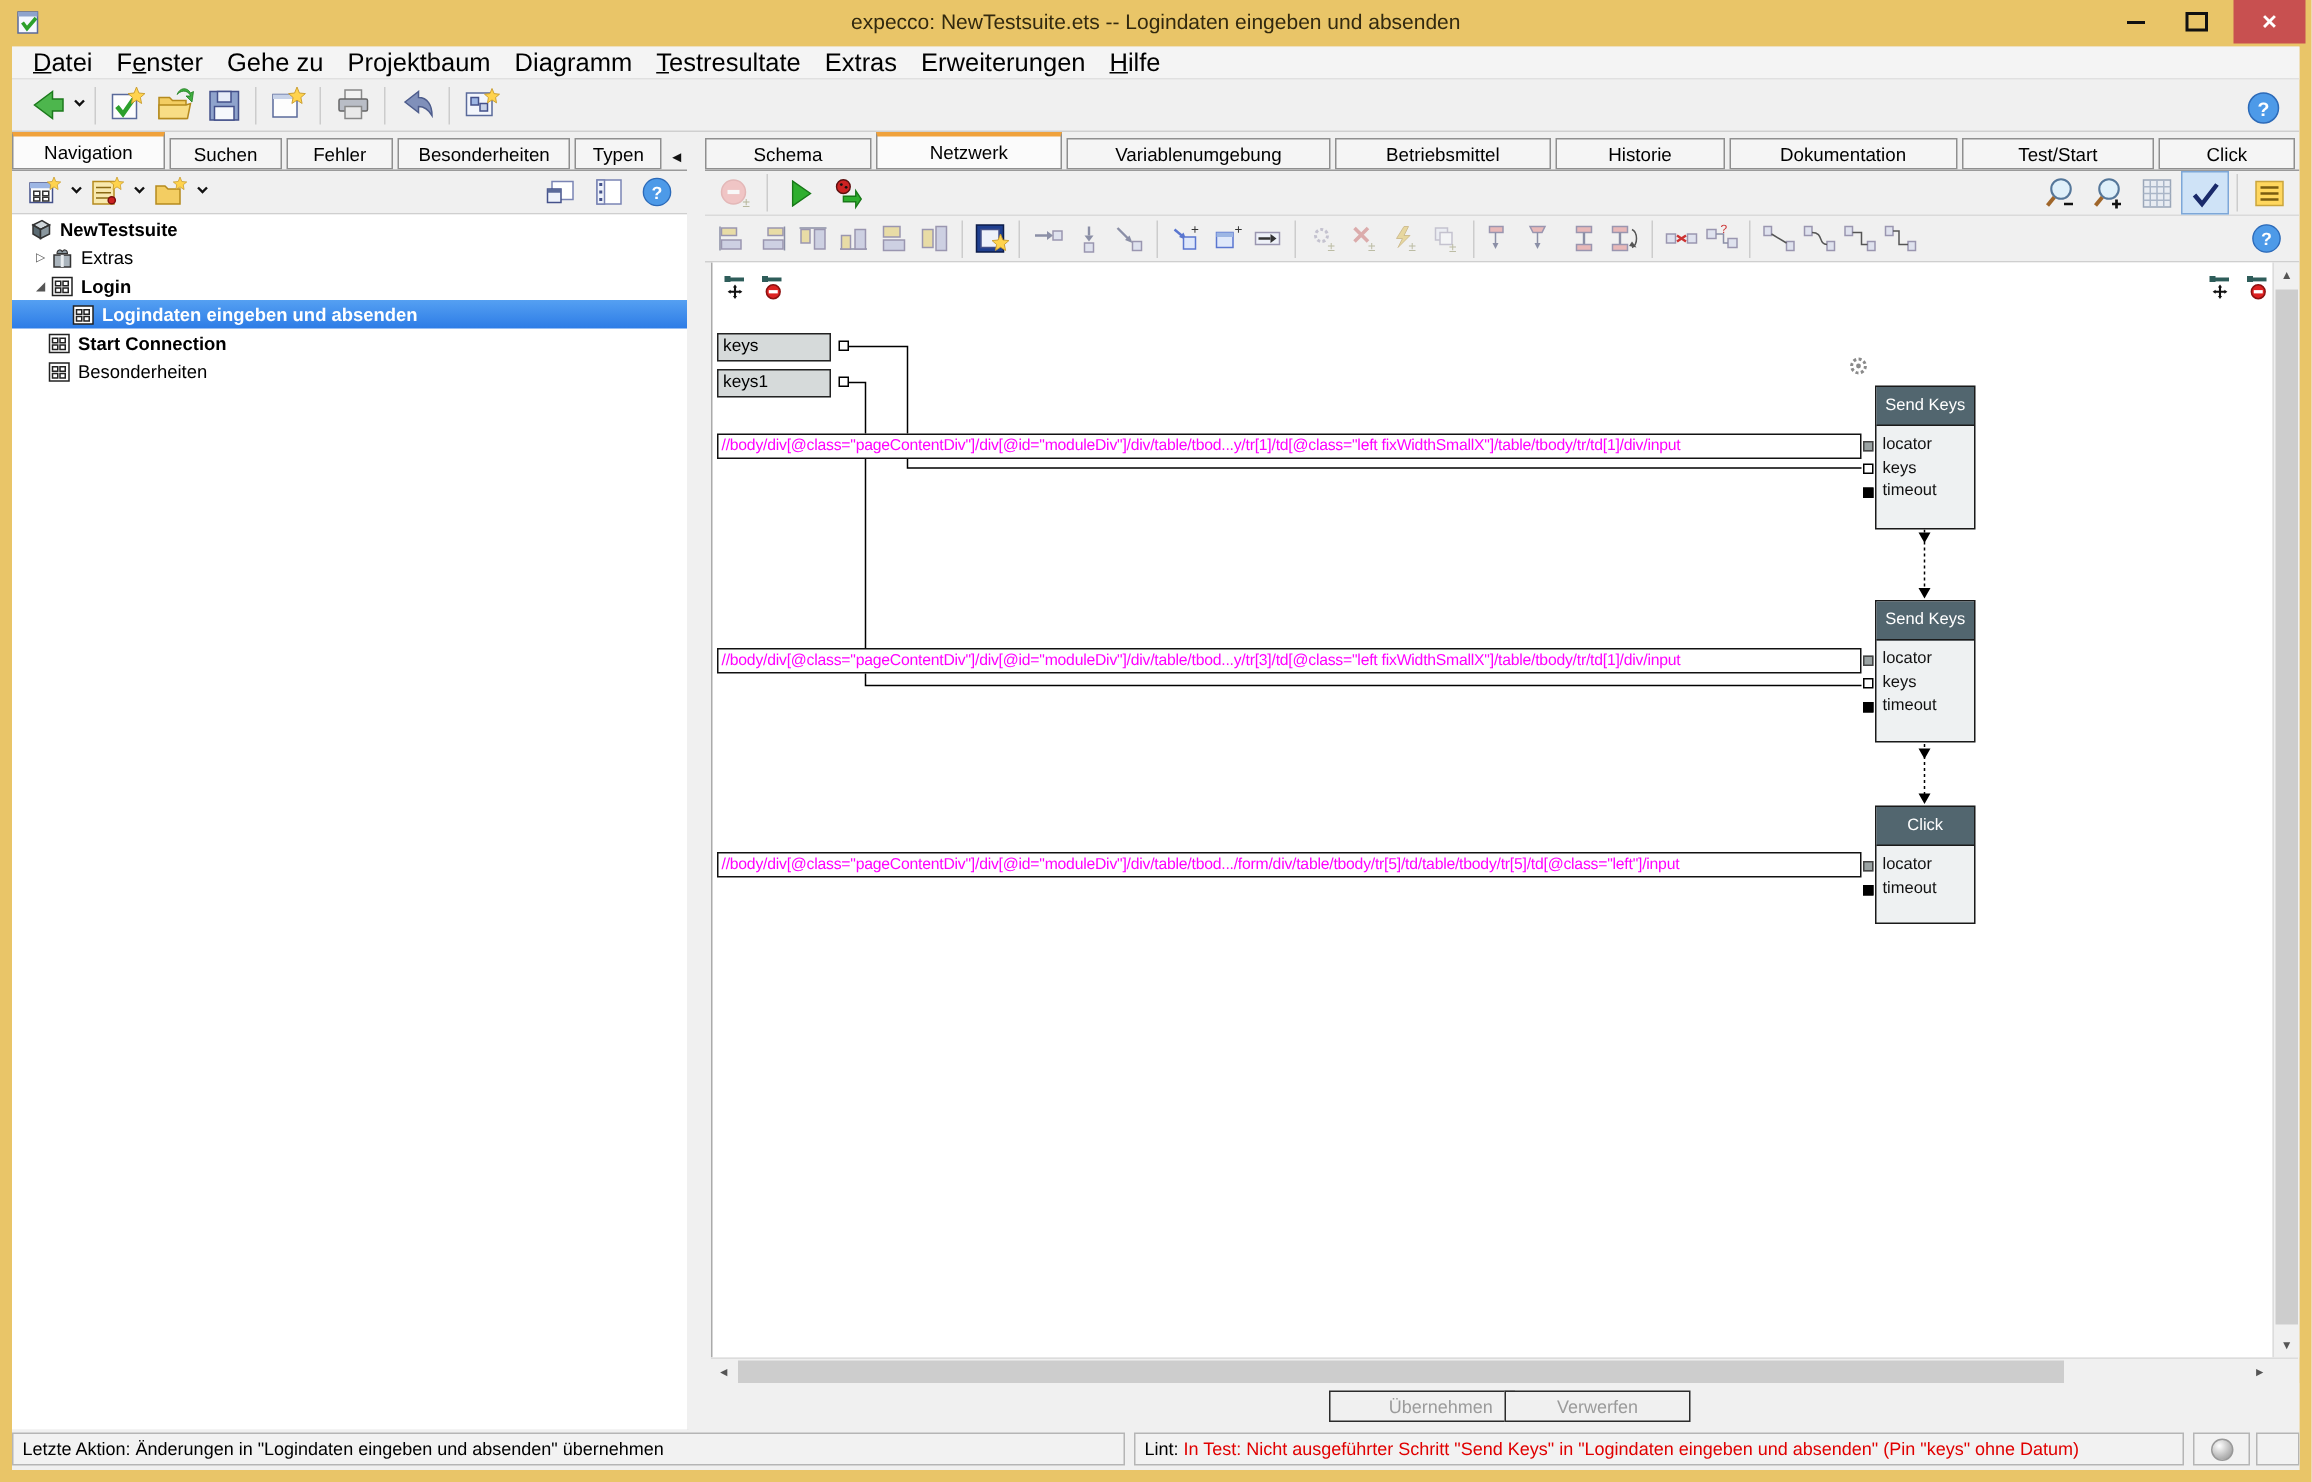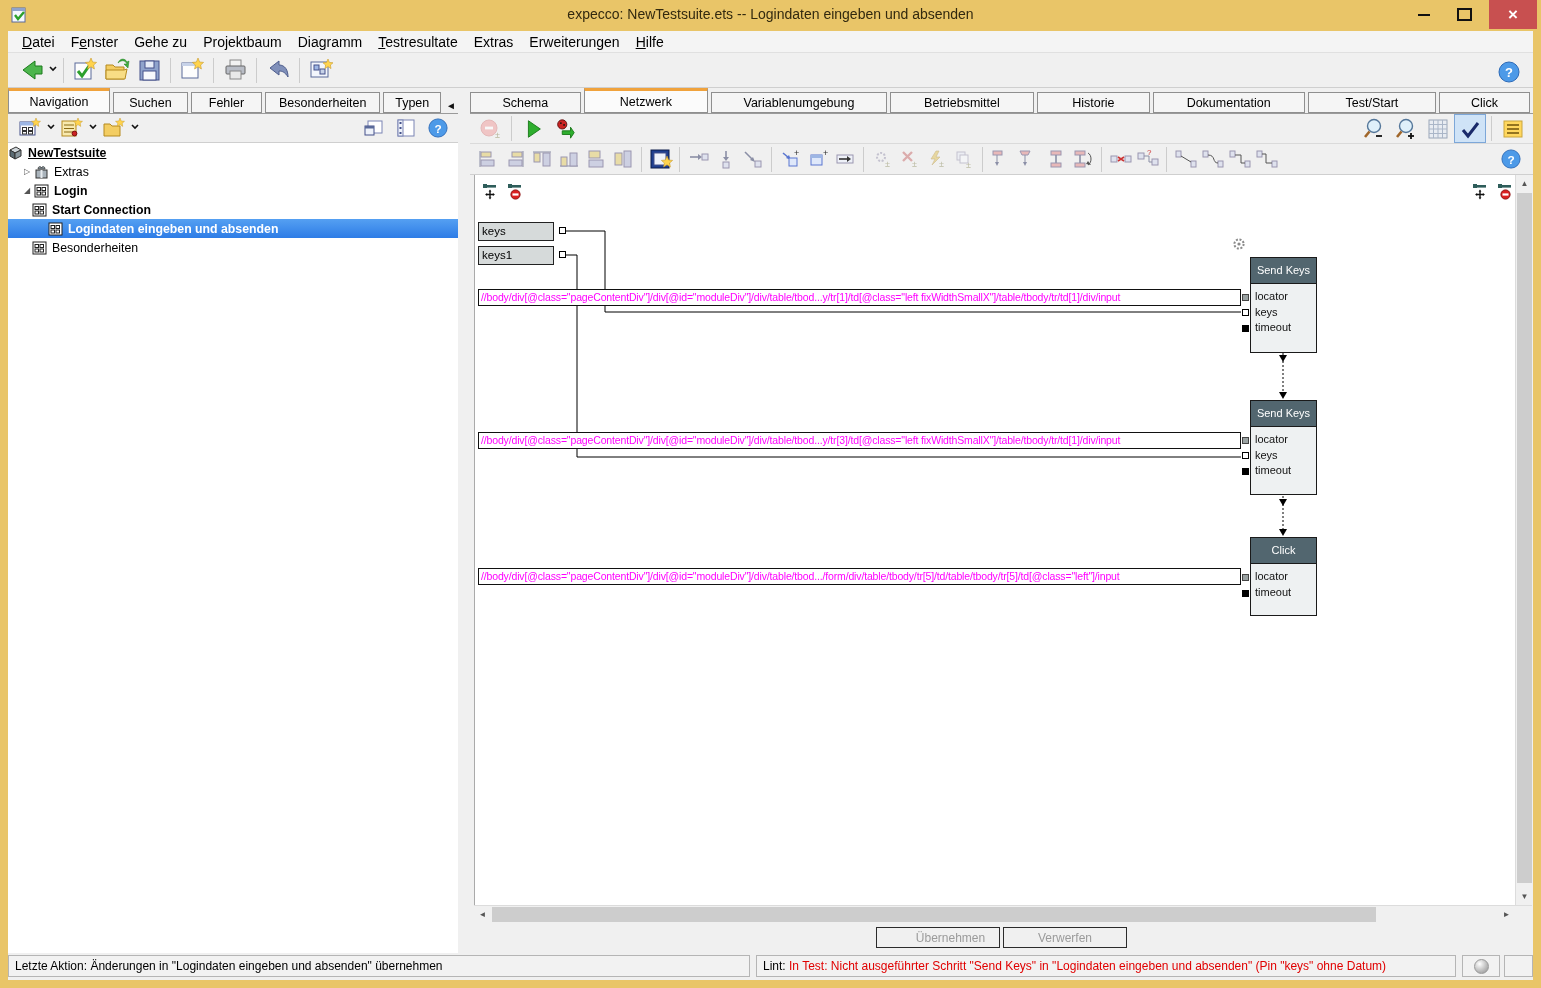--- a/index.html
+++ b/index.html
@@ -17,21 +17,21 @@
   .win-btn{position:absolute;top:0;height:29px;display:flex;align-items:center;justify-content:center;}
   .btn-min{right:102px;width:30px;}
   .btn-min .glyph{width:12px;height:2px;background:#111;}
   .btn-max{right:62px;width:30px;}
   .btn-max .glyph{width:11px;height:9px;border:2px solid #111;}
   .btn-close{right:4px;width:48px;background:#c85050;color:#fff;font-size:17px;font-weight:bold;}
   
   .app{position:absolute;left:8px;top:31px;width:1525px;height:949px;background:#f0f0f0;overflow:hidden;}
   
   .menubar{position:absolute;left:0;top:0;width:1525px;height:22px;background:#f4f4f4;border-bottom:1px solid #e0e0e0;display:flex;align-items:center;padding-left:6px;box-sizing:border-box;}
-  .menu-item{padding:2px 8px;font-size:14px;}
+  .menu-item{padding:2px 8px;font-size:17px;}
   .menu-item u{text-decoration:underline;}
   
   .toolbar{position:absolute;left:0;top:22px;width:1525px;height:35px;border-bottom:1px solid #cfcfcf;display:flex;align-items:center;padding-left:8px;box-sizing:border-box;}
   .icon-btn{width:32px;height:29px;display:flex;align-items:center;justify-content:center;}
   .sep{width:1px;height:25px;background:#cccccc;margin:0 5px;}
   .tb-help{position:absolute;right:8px;top:4px;}
   
   .tabs-row{position:absolute;height:25px;display:flex;align-items:flex-end;}
   .tab{height:21px;line-height:21px;text-align:center;font-size:12.5px;background:#f5f5f5;border:1px solid #8f8f8f;margin-right:3px;box-sizing:border-box;}
   .tab.active{height:25px;line-height:23px;border-top:3px solid #f0a23c;background:#fbfbfb;}
@@ -258,21 +258,21 @@
       <span class="icon-btn">
         <svg width="20" height="20" viewBox="0 0 22 22">
           <circle cx="11" cy="11" r="10" fill="#4d9ae8" stroke="#2c6ab8"></circle>
           <text x="11" y="16" text-anchor="middle" font-size="13" font-weight="bold" fill="#fff" font-family="Liberation Sans,sans-serif">?</text>
         </svg>
       </span>
     </span>
   </div>
 
   <div class="tree">
-    <div class="trow" style="text-decoration:underline;">
+    <div class="trow" style="padding-left:12px;">
       <span class="ticon">
         <svg width="15" height="14" viewBox="0 0 15 14">
           <polygon points="2,4 8,1 13,4 7,7" fill="#cfd6da" stroke="#333"></polygon>
           <polygon points="2,4 7,7 7,13 2,10" fill="#5b6b73" stroke="#333"></polygon>
           <polygon points="7,7 13,4 13,10 7,13" fill="#8a979e" stroke="#333"></polygon>
         </svg>
       </span>
       <span class="tlabel b">NewTestsuite</span>
     </div>
     <div class="trow" style="padding-left:12px;">
@@ -292,43 +292,43 @@
         <svg width="15" height="14" viewBox="0 0 15 14">
           <rect x="1" y="1" width="13" height="12" fill="#fff" stroke="#222"></rect>
           <rect x="3" y="3.5" width="3.5" height="3" fill="none" stroke="#222"></rect>
           <rect x="8" y="3.5" width="3.5" height="3" fill="none" stroke="#222"></rect>
           <rect x="3" y="8" width="3.5" height="3" fill="none" stroke="#222"></rect>
           <rect x="8" y="8" width="3.5" height="3" fill="none" stroke="#222"></rect>
         </svg>
       </span>
       <span class="tlabel b">Login</span>
     </div>
+    <div class="trow sel" style="padding-left:40px;">
+      <span class="ticon">
+        <svg width="15" height="14" viewBox="0 0 15 14">
+          <rect x="1" y="1" width="13" height="12" fill="#fff" stroke="#222"></rect>
+          <rect x="3" y="3.5" width="3.5" height="3" fill="none" stroke="#222"></rect>
+          <rect x="8" y="3.5" width="3.5" height="3" fill="none" stroke="#222"></rect>
+          <rect x="3" y="8" width="3.5" height="3" fill="none" stroke="#222"></rect>
+          <rect x="8" y="8" width="3.5" height="3" fill="none" stroke="#222"></rect>
+        </svg>
+      </span>
+      <span class="tlabel b">Logindaten eingeben und absenden</span>
+    </div>
     <div class="trow" style="padding-left:24px;">
       <span class="ticon">
         <svg width="15" height="14" viewBox="0 0 15 14">
           <rect x="1" y="1" width="13" height="12" fill="#fff" stroke="#222"></rect>
           <rect x="3" y="3.5" width="3.5" height="3" fill="none" stroke="#222"></rect>
           <rect x="8" y="3.5" width="3.5" height="3" fill="none" stroke="#222"></rect>
           <rect x="3" y="8" width="3.5" height="3" fill="none" stroke="#222"></rect>
           <rect x="8" y="8" width="3.5" height="3" fill="none" stroke="#222"></rect>
         </svg>
       </span>
       <span class="tlabel b">Start Connection</span>
-    </div>
-    <div class="trow sel" style="padding-left:40px;">
-      <span class="ticon">
-        <svg width="15" height="14" viewBox="0 0 15 14">
-          <rect x="1" y="1" width="13" height="12" fill="#fff" stroke="#222"></rect>
-          <rect x="3" y="3.5" width="3.5" height="3" fill="none" stroke="#222"></rect>
-          <rect x="8" y="3.5" width="3.5" height="3" fill="none" stroke="#222"></rect>
-          <rect x="3" y="8" width="3.5" height="3" fill="none" stroke="#222"></rect>
-          <rect x="8" y="8" width="3.5" height="3" fill="none" stroke="#222"></rect>
-        </svg>
-      </span>
-      <span class="tlabel b">Logindaten eingeben und absenden</span>
     </div>
     <div class="trow" style="padding-left:24px;">
       <span class="ticon">
         <svg width="15" height="14" viewBox="0 0 15 14">
           <rect x="1" y="1" width="13" height="12" fill="#fff" stroke="#222"></rect>
           <rect x="3" y="3.5" width="3.5" height="3" fill="none" stroke="#222"></rect>
           <rect x="8" y="3.5" width="3.5" height="3" fill="none" stroke="#222"></rect>
           <rect x="3" y="8" width="3.5" height="3" fill="none" stroke="#222"></rect>
           <rect x="8" y="8" width="3.5" height="3" fill="none" stroke="#222"></rect>
         </svg>
@@ -712,21 +712,21 @@
     <div class="vthumb"></div>
     <span class="sarrow" style="bottom:0;left:0;">▼</span>
   </div>
   <div class="hscroll">
     <span class="sarrow" style="left:0;top:0;">◄</span>
     <div class="hthumb"></div>
     <span class="sarrow" style="right:17px;top:0;">►</span>
   </div>
 
   <div class="btnrow">
-    <button class="ebtn" style="left:406px;padding-left:31px;">Übernehmen</button>
+    <button class="ebtn" style="left:416px;padding-left:31px;">Übernehmen</button>
     <button class="ebtn" style="left:533px;">Verwerfen</button>
   </div>
 
   <div class="statusstrip">
     <div class="statusbox" style="left:0;width:742px;">
       <span>Letzte Aktion: Änderungen in "Logindaten eingeben und absenden" übernehmen</span>
     </div>
     <div class="statusbox" style="left:748px;width:700px;">
       <span>Lint:</span>
       <span class="lint-msg">In Test: Nicht ausgeführter Schritt "Send Keys" in "Logindaten eingeben und absenden" (Pin "keys" ohne Datum)</span>

